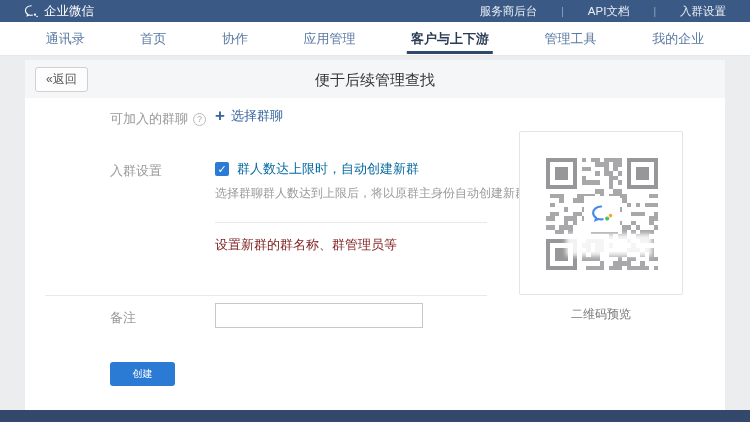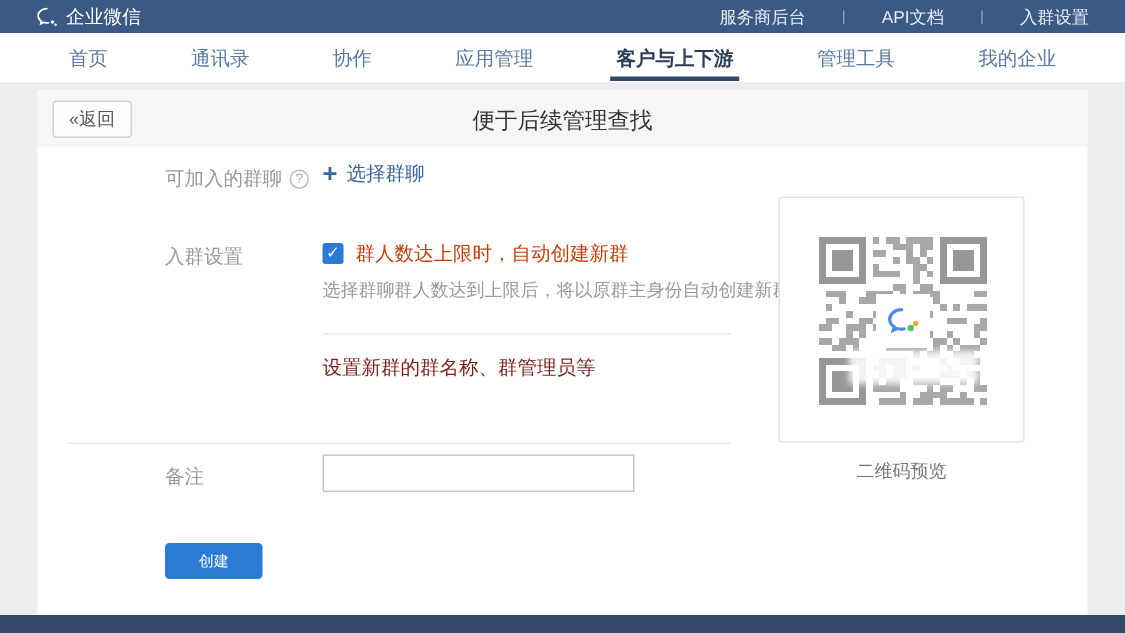--- a/index.html
+++ b/index.html
@@ -37,21 +37,21 @@
   .info-icon { width:13px; height:13px; border:1px solid #bbb; border-radius:50%; color:#aaa;
               font-size:9px; line-height:11px; text-align:center; display:inline-block; }
 
   .link-action { position:absolute; left:190px; display:flex; align-items:center; gap:6px;
               color:#38659e; font-size:13px; cursor:pointer; }
   .plus-glyph { font-size:17px; font-weight:bold; line-height:16px; }
 
   .check-row { position:absolute; left:190px; top:100px; display:flex; align-items:center; gap:8px; cursor:pointer; }
   .checkbox { width:14px; height:14px; background:#2b7ad3; border-radius:2px; color:#fff;
               font-size:11px; line-height:14px; text-align:center; }
-  .check-label { font-size:13px; color:#c2410c; }
+  .check-label { font-size:13px; color:#0369a1; }
   .helper { position:absolute; left:190px; font-size:12px; color:#9a9a9a; }
 
   .divider { position:absolute; height:1px; background:#e9e9e9; }
   .adv-link { position:absolute; left:190px; top:176px; font-size:13px; color:#7f1d1d; cursor:pointer; }
 
   .remark-input { position:absolute; left:190px; top:243px; width:208px; height:25px;
               border:1px solid #c8c8c8; background:#fff; font-size:13px; padding:0 7px;
               font-family:inherit; color:#333; }
   .submit-btn { position:absolute; left:85px; top:302px; width:65px; height:24px; background:#2b7ad3;
               border:none; border-radius:3px; color:#fff; font-size:10px; cursor:pointer;
@@ -88,22 +88,22 @@
   <div class="topbar-links">
     <a>服务商后台</a>
     <span class="tsep">|</span>
     <a>API文档</a>
     <span class="tsep">|</span>
     <a>入群设置</a>
   </div>
 </header>
 
 <nav class="navbar">
+  <a class="nav-item">通讯录</a>
   <a class="nav-item">首页</a>
-  <a class="nav-item">通讯录</a>
   <a class="nav-item">协作</a>
   <a class="nav-item">应用管理</a>
   <a class="nav-item active">客户与上下游</a>
   <a class="nav-item">管理工具</a>
   <a class="nav-item">我的企业</a>
 </nav>
 
 <main class="card">
   <div class="card-head">
     <button class="back-btn">«返回</button>

